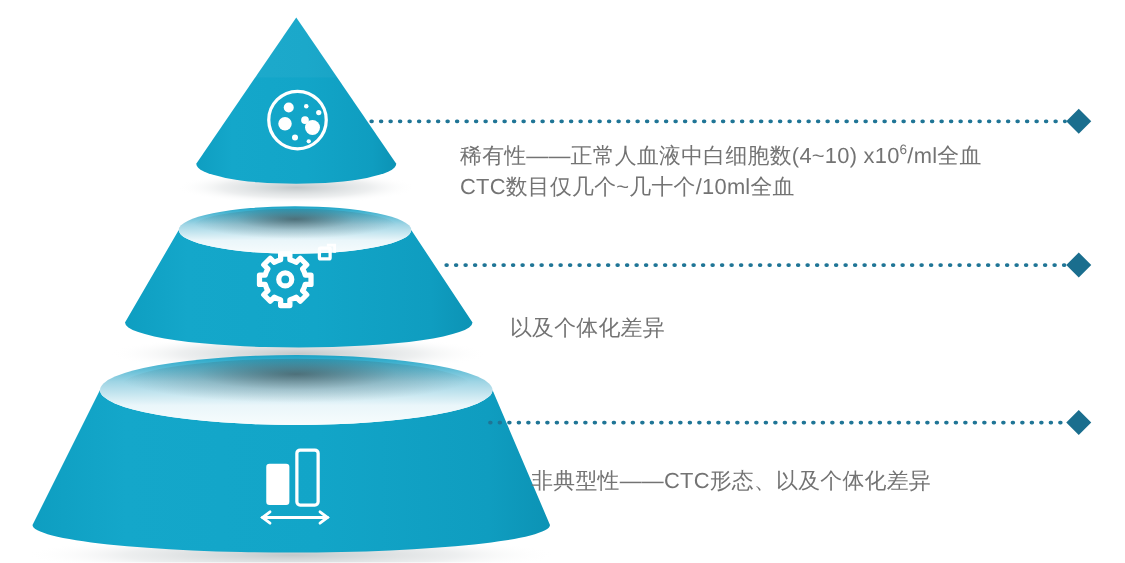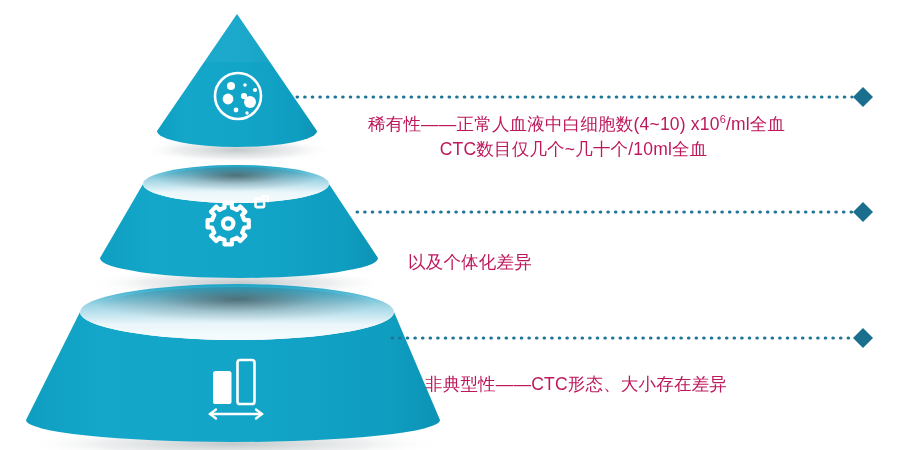--- a/index.html
+++ b/index.html
@@ -8,30 +8,30 @@
     background:#ffffff;
     font-family:"Liberation Sans","DejaVu Sans",sans-serif;
     overflow:hidden;
     position:relative;
   }
   #stage{position:absolute;left:0;top:0;width:900px;height:450px;}
   #pyramid-svg{position:absolute;left:0;top:0;width:900px;height:450px;}
 
   .callout-text{
     position:absolute;
-    color:#be185d;
+    color:#737373;
     font-size:17.5px;
     line-height:25px;
     letter-spacing:0.2px;
     white-space:nowrap;
     font-family:"Liberation Sans","DejaVu Sans",sans-serif;
   }
   .callout-line{display:block;}
   .ln-center{text-align:left;}
-  .ln-right{text-align:center;}
+  .ln-right{text-align:left;}
   sup{font-size:0.62em;vertical-align:super;line-height:0;}
 
   #tx1{left:368px;top:112px;}
   #tx1 .l2{margin-right:6px;}
   #tx2{left:408px;top:250px;}
   #tx3{left:425px;top:372px;}
 </style>
 </head>
 <body>
 
@@ -158,16 +158,16 @@
   <div class="callout-text" id="tx1">
     <span class="callout-line"><span>稀有性——正常人血液中白细胞数(4~10) x10</span><sup>6</sup><span>/ml全血</span></span>
     <span class="callout-line ln-right l2">CTC数目仅几个~几十个/10ml全血</span>
   </div>
 
   <div class="callout-text" id="tx2">
     <span class="callout-line ln-center">以及个体化差异</span>
   </div>
 
   <div class="callout-text" id="tx3">
-    <span class="callout-line">非典型性——CTC形态、大小存在差异</span>
+    <span class="callout-line">非典型性——CTC形态、以及个体化差异</span>
   </div>
 
 </div>
 
 </body></html>

